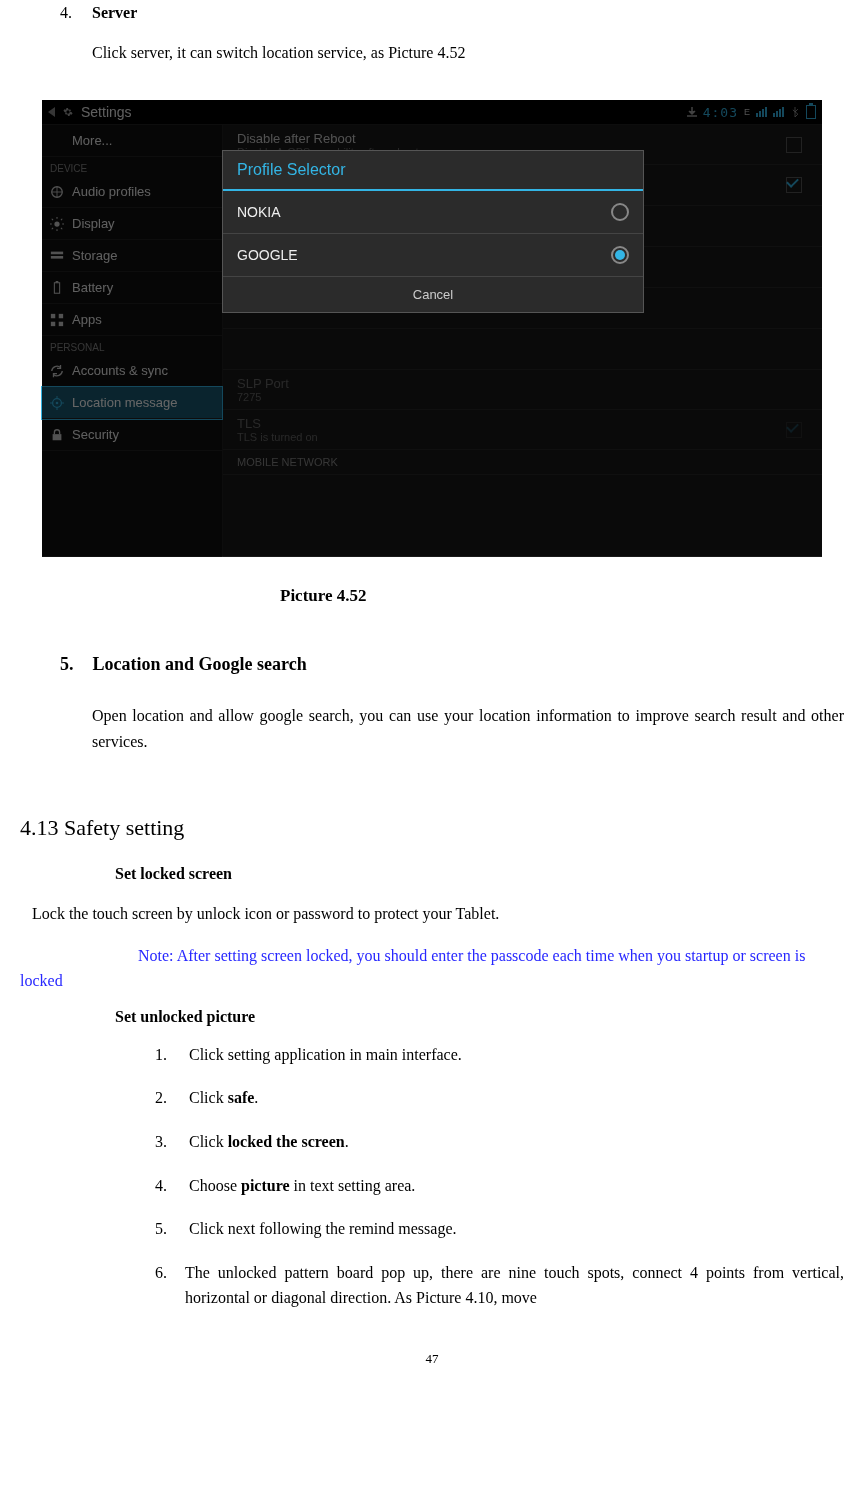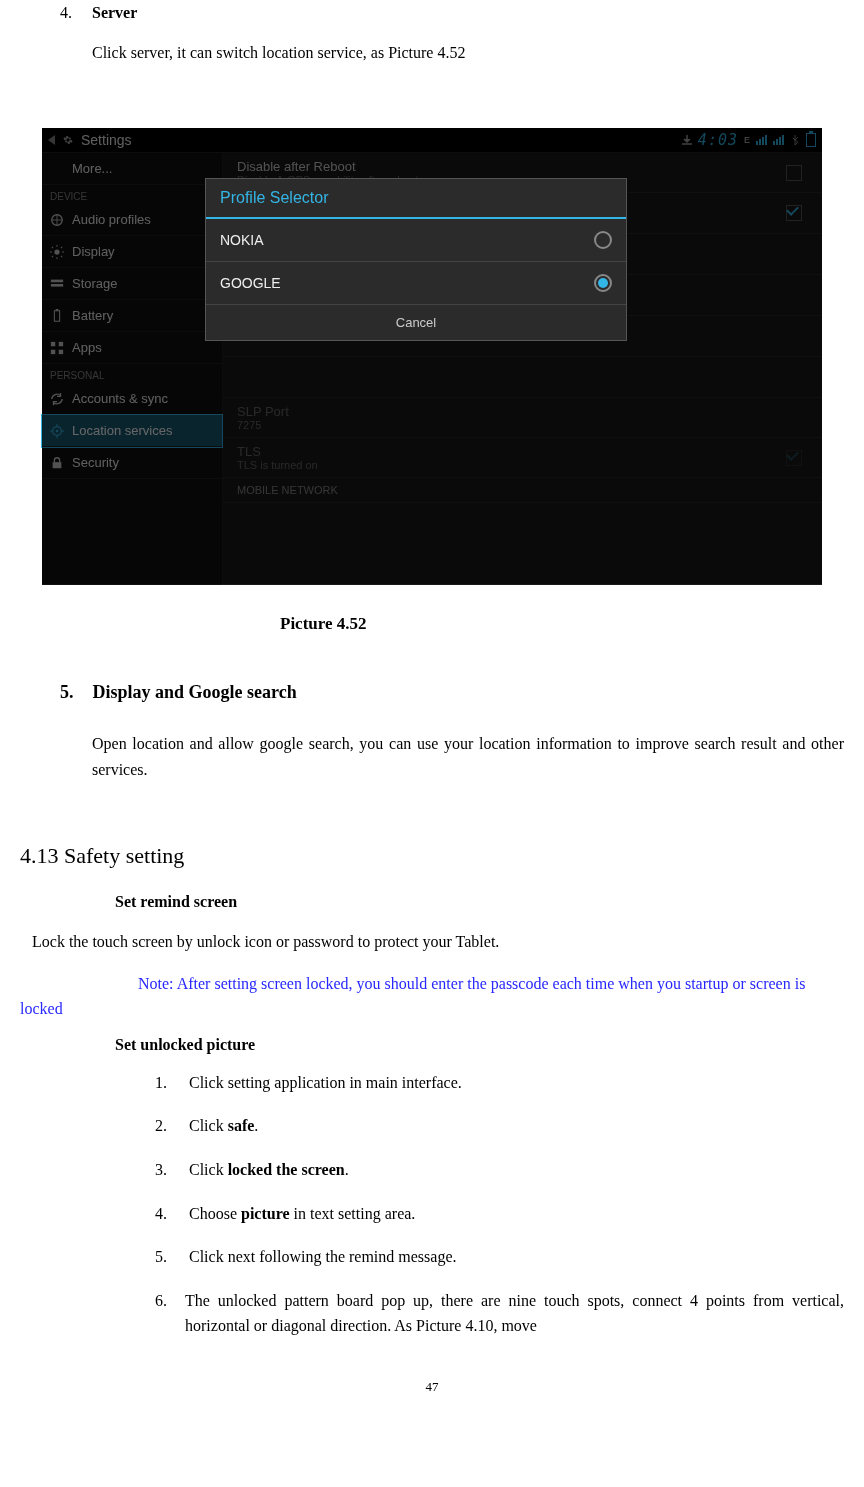--- a/index.html
+++ b/index.html
@@ -95,21 +95,21 @@
   .page-num {
     text-align: center;
     font-size: 13px;
     margin-top: 40px;
   }
 
   
   .screenshot {
     width: 780px;
     height: 456px;
-    margin: 64px auto 0 auto;
+    margin: 36px auto 0 auto;
     background: #000;
     position: relative;
     font-family: Arial, Helvetica, sans-serif;
     font-size: 13px;
     color: #bbb;
     box-sizing: border-box;
   }
   .statusbar {
     height: 24px;
     background: #000;
@@ -132,23 +132,22 @@
     border-right: 7px solid #888;
   }
   .status-right {
     display: flex;
     align-items: center;
     gap: 6px;
     color: #33b5e5;
   }
   .clock {
     font-family: monospace;
-    font-size: 15px;
+    font-size: 13px;
     letter-spacing: 1px;
-    font-style: italic;
   }
   .icon-box {
     width: 10px; height: 10px;
     opacity: 0.8;
   }
   .sig-bars {
     display: flex; align-items: flex-end; gap: 1px;
   }
   .sig-bars span {
     width: 2px; background: #33b5e5;
@@ -215,21 +214,21 @@
     transform: rotate(45deg);
   }
   .dim-overlay {
     position: absolute;
     inset: 0;
     background: rgba(0,0,0,0.6);
     z-index: 5;
   }
   .dialog {
     position: absolute;
-    left: 163px; top: 50px;
+    left: 180px; top: 50px;
     width: 420px;
     background: #2b2b2b;
     border: 1px solid #555;
     z-index: 10;
     color: #eee;
     font-size: 14px;
   }
   .dlg-title {
     color: #33b5e5;
     padding: 10px 14px;
@@ -369,21 +368,21 @@
               <path d="M12 1v4h-4M4 15v-4h4" fill="none" stroke="#ccc" stroke-width="1.5"></path>
             </svg>
           <span>Accounts &amp; sync</span>
         </div>
         <div class="lp-item lp-selected">
           <svg class="lp-icon" viewBox="0 0 16 16">
               <circle cx="8" cy="8" r="5" fill="none" stroke="#33b5e5" stroke-width="1.5"></circle>
               <circle cx="8" cy="8" r="1.5" fill="#33b5e5"></circle>
               <path d="M8 0v3M8 13v3M0 8h3M13 8h3" stroke="#33b5e5" stroke-width="1.2"></path>
             </svg>
-          <span style="color:#fff">Location services</span>
+          <span style="color:#fff">Location message</span>
         </div>
         <div class="lp-item">
           <svg class="lp-icon" viewBox="0 0 16 16">
               <rect x="3" y="7" width="10" height="7" fill="#ccc"></rect>
               <path d="M5 7V5a3 3 0 016 0v2" fill="none" stroke="#ccc" stroke-width="1.5"></path>
             </svg>
           <span>Security</span>
         </div>
       </div>
       <div class="right-panel">
@@ -425,27 +424,27 @@
         <span class="radio selected"></span>
       </div>
       <div class="dlg-cancel">Cancel</div>
     </div>
   </div>
 
   <div class="caption">Picture 4.52</div>
 
   <div class="section-title-5">
     <span class="list-num">5.</span>
-    <span>Display and Google search</span>
+    <span>Location and Google search</span>
   </div>
   <div class="body-text-justify">Open location and allow google search, you can use your location information to improve search result and other services.</div>
 
   <div class="heading-413">4.13  Safety setting</div>
 
-  <div class="sub-bold">Set remind screen</div>
+  <div class="sub-bold">Set locked screen</div>
   <div class="plain-line">Lock the touch screen by unlock icon or password to protect your Tablet.</div>
   <div class="note-blue">Note: After setting screen locked, you should enter the passcode each time when you startup or screen is locked</div>
 
   <div class="sub-bold" style="margin-top:14px">Set unlocked picture</div>
 
   <ul class="ol-steps">
     <li>
       <span class="num">1.</span>
       <span>Click setting application in main interface.</span>
     </li>

